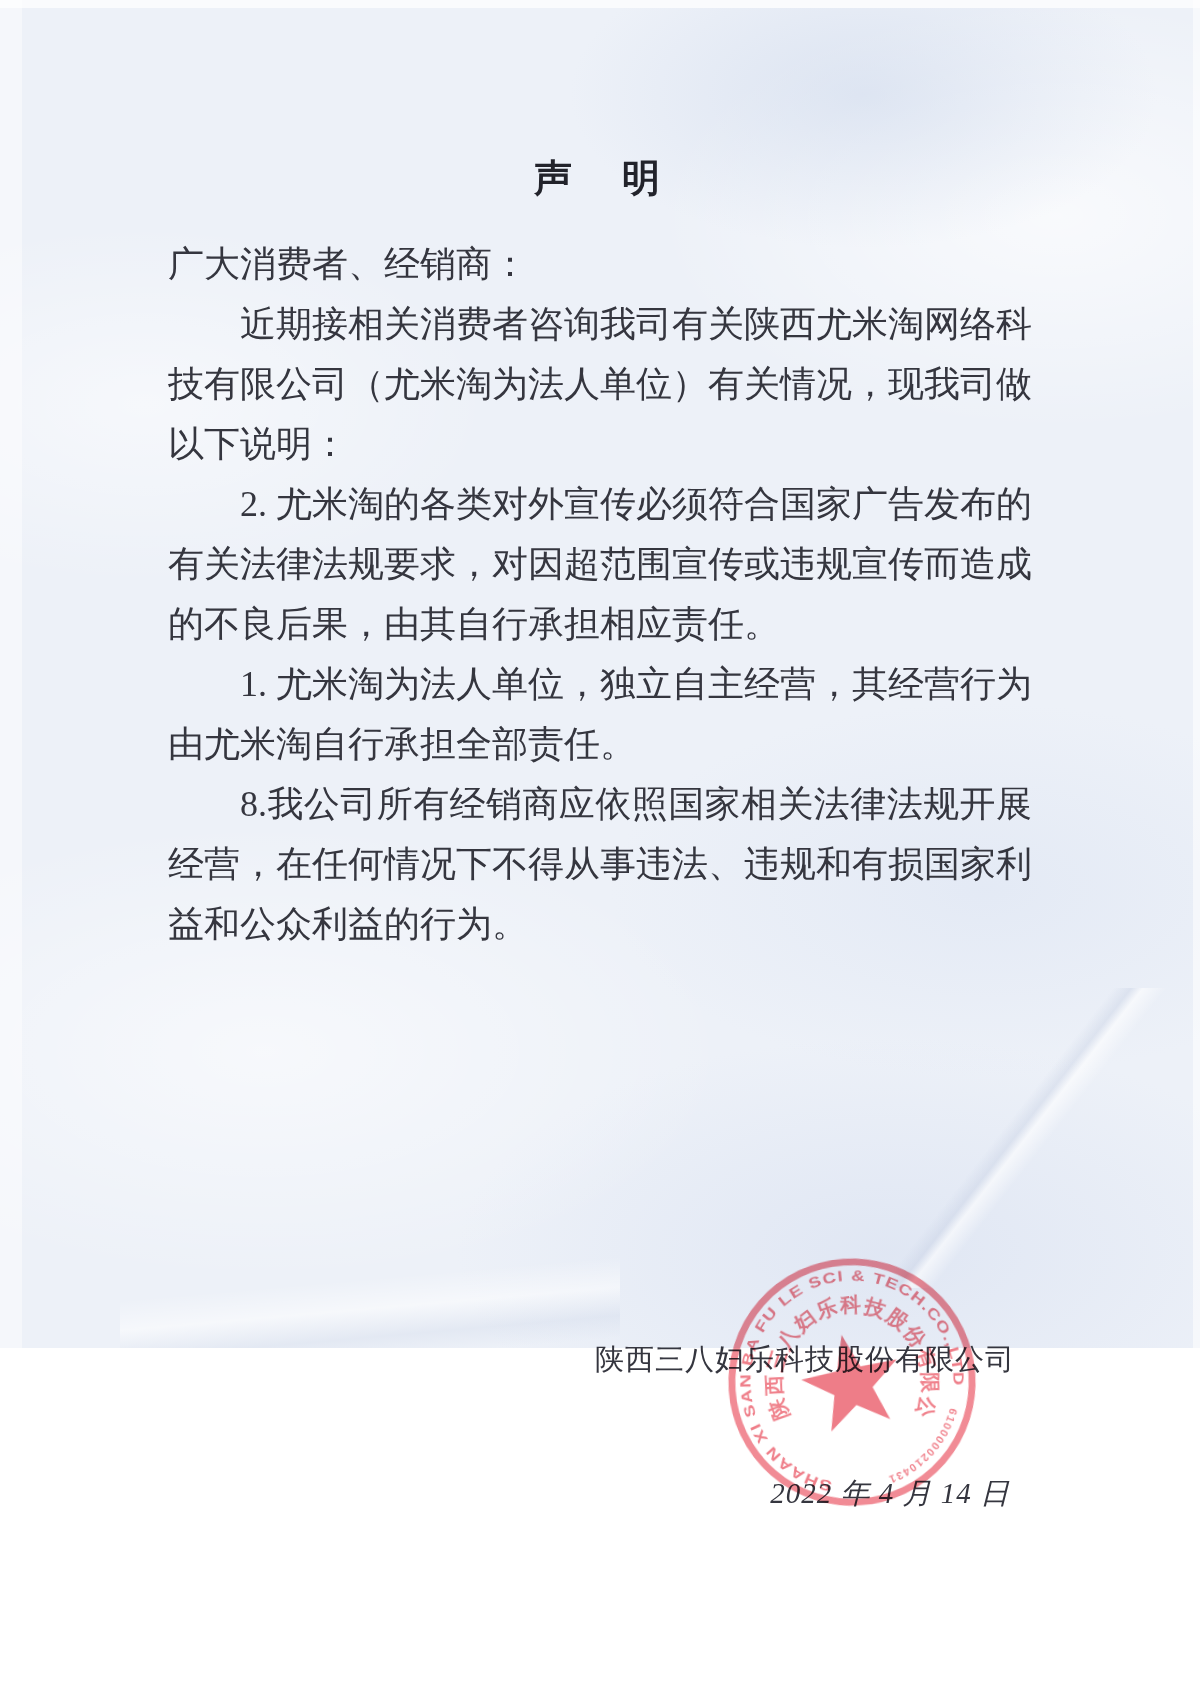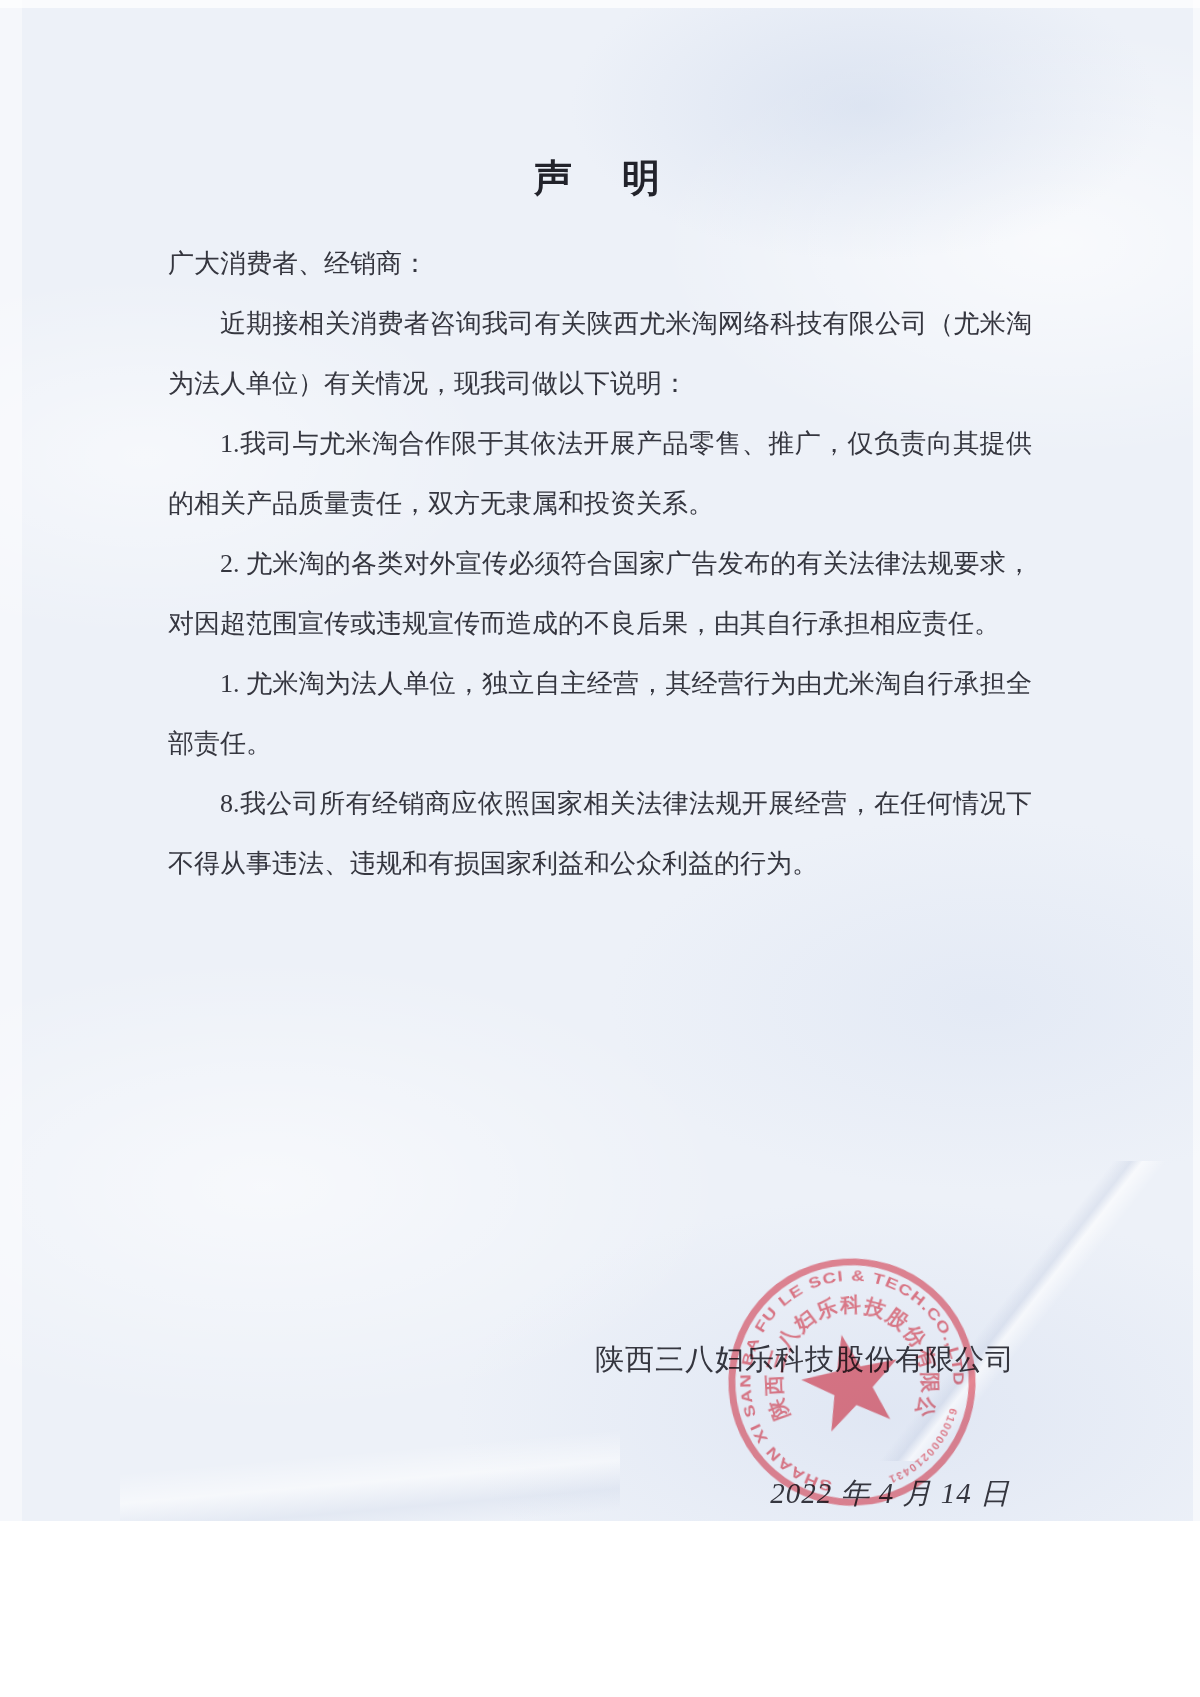--- a/index.html
+++ b/index.html
@@ -1,39 +1,39 @@
 <!DOCTYPE html>
 <html><head>
 <meta charset="utf-8">
 <style>
   html,body{margin:0;padding:0;background:#ffffff;}
   body{width:1200px;height:1697px;overflow:hidden;
        font-family:"Liberation Serif","DejaVu Serif",serif;}
-  .scan{position:relative;width:1200px;height:1521px;
+  .scan{position:relative;width:1200px;height:1348px;
     background:
       radial-gradient(ellipse 420px 220px at 72% 7%, rgba(206,217,236,.55), transparent 70%),
       radial-gradient(ellipse 560px 300px at 88% 16%, rgba(255,255,255,.65), transparent 72%),
       radial-gradient(ellipse 500px 260px at 12% 30%, rgba(255,255,255,.5), transparent 70%),
       radial-gradient(ellipse 650px 320px at 22% 78%, rgba(255,255,255,.55), transparent 72%),
       radial-gradient(ellipse 520px 260px at 82% 66%, rgba(212,222,240,.38), transparent 72%),
       radial-gradient(ellipse 600px 300px at 74% 93%, rgba(208,218,238,.45), transparent 72%),
       #edf1f8;
   }
   .edge-top{position:absolute;left:0;top:0;width:100%;height:8px;background:#fafbfd;}
   .edge-left{position:absolute;left:0;top:0;width:22px;height:100%;background:rgba(255,255,255,.45);}
   .edge-right{position:absolute;right:0;top:0;width:7px;height:100%;background:rgba(255,255,255,.55);}
   .crease1{position:absolute;right:0;bottom:60px;width:360px;height:300px;
     background:linear-gradient(128deg, transparent 46%, rgba(193,203,224,.35) 49%, rgba(255,255,255,.6) 51%, transparent 55%);}
   .crease2{position:absolute;left:120px;bottom:0;width:500px;height:160px;
     background:linear-gradient(175deg, transparent 55%, rgba(255,255,255,.5) 70%, rgba(201,211,230,.28) 84%, transparent 95%);}
 
   .doc{position:absolute;left:168px;right:168px;top:146px;color:#35363f;}
   .title{text-align:center;font-size:38px;font-weight:600;line-height:64px;
          letter-spacing:6px;margin:0 0 24px 0;color:#22232b;}
-  .body-text p{margin:0;font-size:26px;line-height:60px;text-align:justify;
+  .body-text p{margin:0;font-size:36px;line-height:60px;text-align:justify;
                text-justify:inter-ideograph;}
   .salutation{text-indent:0;}
   .para{text-indent:2em;}
 
   .signature{position:absolute;top:1340px;right:185px;font-size:29px;
              letter-spacing:1px;color:#35363f;white-space:nowrap;}
   .sig-date{position:absolute;top:1474px;right:190px;font-size:29px;
             letter-spacing:1px;color:#35363f;white-space:nowrap;font-style:italic;}
 
   .seal{position:absolute;left:724px;top:1254px;width:256px;height:256px;
@@ -49,21 +49,20 @@
   <div class="edge-left"></div>
   <div class="edge-right"></div>
   <div class="crease1"></div>
   <div class="crease2"></div>
 
   <div class="doc">
     <h1 class="title">声　明</h1>
     <div class="body-text">
       <p class="salutation">广大消费者、经销商：</p>
       <p class="para">近期接相关消费者咨询我司有关陕西尤米淘网络科技有限公司（尤米淘为法人单位）有关情况，现我司做以下说明：</p>
-      <p class="para">1.我司与尤米淘合作限于其依法开展产品零售、推广，仅负责向其提供的相关产品质量责任，双方无隶属和投资关系。</p>
       <p class="para">2. 尤米淘的各类对外宣传必须符合国家广告发布的有关法律法规要求，对因超范围宣传或违规宣传而造成的不良后果，由其自行承担相应责任。</p>
       <p class="para">1. 尤米淘为法人单位，独立自主经营，其经营行为由尤米淘自行承担全部责任。</p>
       <p class="para">8.我公司所有经销商应依照国家相关法律法规开展经营，在任何情况下不得从事违法、违规和有损国家利益和公众利益的行为。</p>
     </div>
   </div>
 
   <div class="signature">陕西三八妇乐科技股份有限公司</div>
   <div class="sig-date">2022 年 4 月 14 日</div>
 
   <div class="seal">

